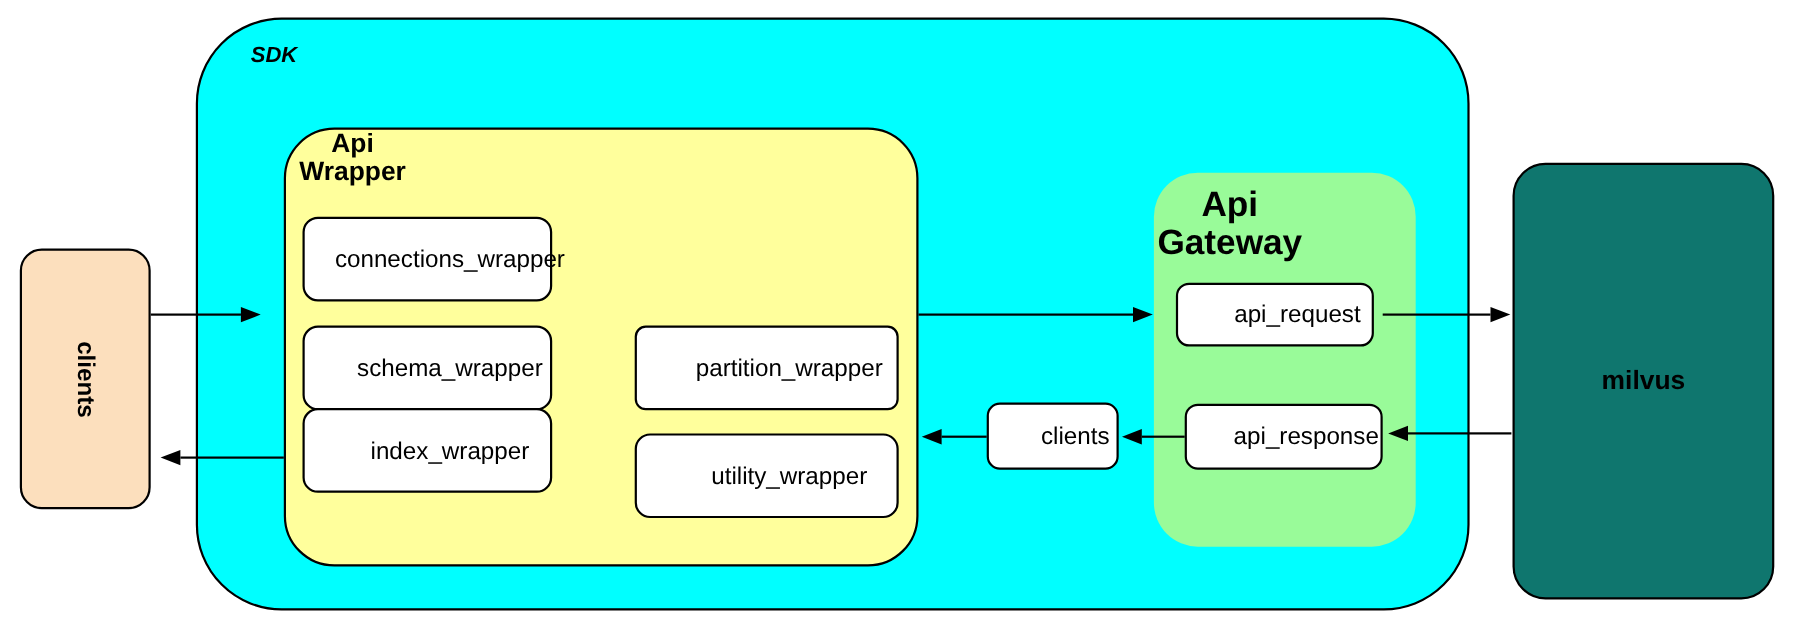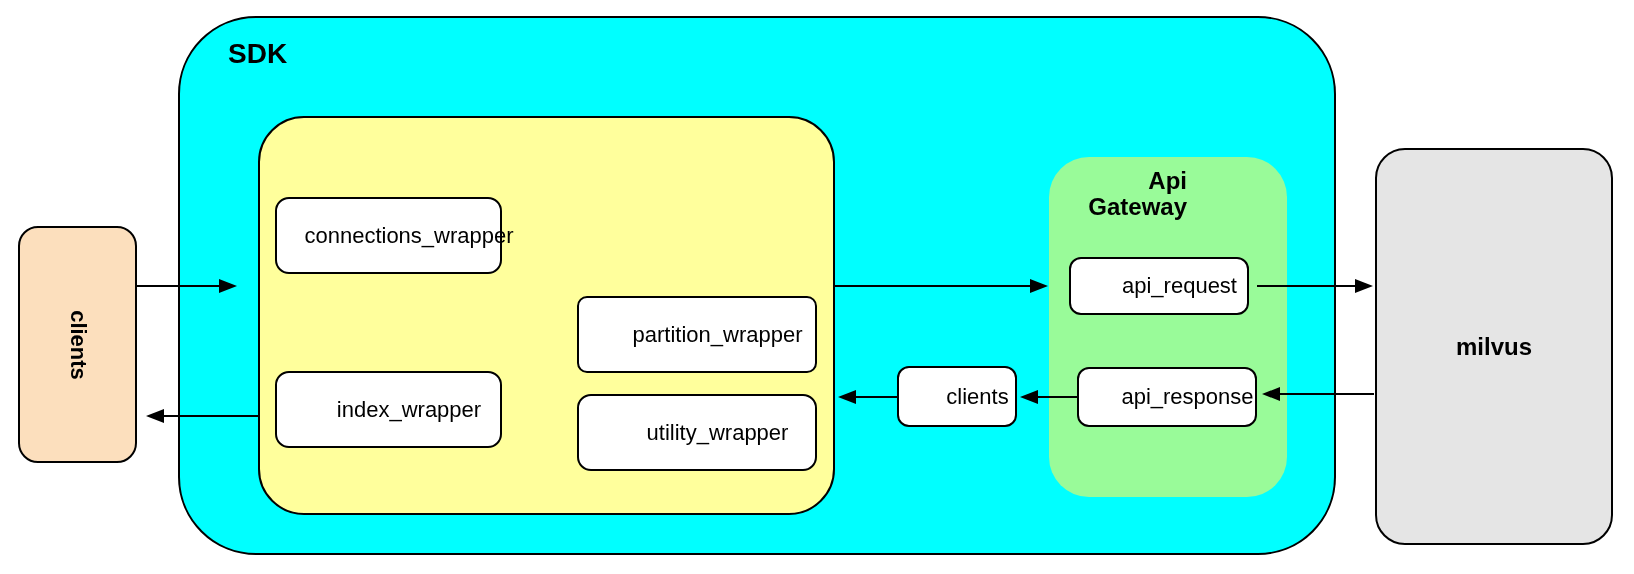--- a/index.html
+++ b/index.html
@@ -16,21 +16,21 @@
   .bordered { border: 2px solid #000000; }
 
   
   .sdk {
     left: 178px; top: 16px; width: 1158px; height: 539px;
     background: #00FFFF;
     border-radius: 78px;
   }
   .sdk-label {
     position: absolute; left: 228px; top: 39px;
-    font-size: 28px; font-weight: bold; line-height: 1.1;
+    font-size: 20px; font-weight: bold; line-height: 1.1; font-style: italic;
   }
 
   
   .api-wrapper {
     left: 258px; top: 116px; width: 577px; height: 399px;
     background: #FFFF9C;
     border-radius: 46px;
   }
   .api-wrapper-label {
     position: absolute; left: 258px; top: 118px; width: 125px;
@@ -38,21 +38,21 @@
   }
 
   
   .api-gateway {
     left: 1049px; top: 157px; width: 238px; height: 340px;
     background: #99FB99;
     border-radius: 40px;
   }
   .api-gateway-label {
     position: absolute; left: 1049px; top: 168px; width: 138px;
-    text-align: right; font-size: 24px; font-weight: bold; line-height: 1.08;
+    text-align: center; font-size: 32px; font-weight: bold; line-height: 1.08;
   }
 
   
   .clients {
     left: 18px; top: 226px; width: 119px; height: 237px;
     background: #FCDFBD;
     border-radius: 20px;
     display: flex; align-items: center; justify-content: center;
   }
   .clients .vtext {
@@ -121,35 +121,39 @@
 </style>
 </head>
 <body>
 
 <div class="canvas">
 
   <div class="node sdk bordered z1" style="background: rgb(0, 255, 255);"></div>
   <div class="sdk-label z4">SDK</div>
 
   <div class="node api-wrapper bordered z2" style="background: rgb(255, 255, 156);"></div>
+  <div class="api-wrapper-label z4">Api Wrapper</div>
 
   <div class="node api-gateway z2" style="background: rgb(153, 251, 153);"></div>
   <div class="api-gateway-label z4">Api Gateway</div>
 
   <div class="node clients bordered z1" style="background: rgb(252, 223, 189);">
     <span class="vtext">clients</span>
   </div>
 
-  <div class="node milvus bordered z1" style="background: #e5e5e5;">
+  <div class="node milvus bordered z1" style="background: #0f766e;">
     <span>milvus</span>
   </div>
 
   <div class="node leaf bordered b-connections z3">
     <span>connections_wrapper</span>
   </div>
+  <div class="node leaf bordered b-schema z3">
+    <span>schema_wrapper</span>
+  </div>
   <div class="node leaf bordered b-partition z3">
     <span>partition_wrapper</span>
   </div>
   <div class="node leaf bordered b-index z3">
     <span>index_wrapper</span>
   </div>
   <div class="node leaf bordered b-utility z3">
     <span>utility_wrapper</span>
   </div>
 

